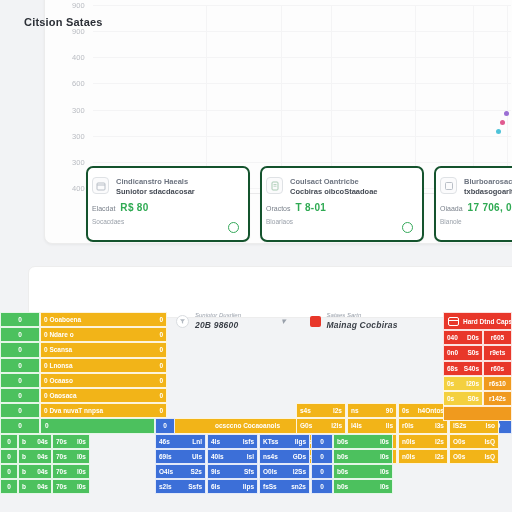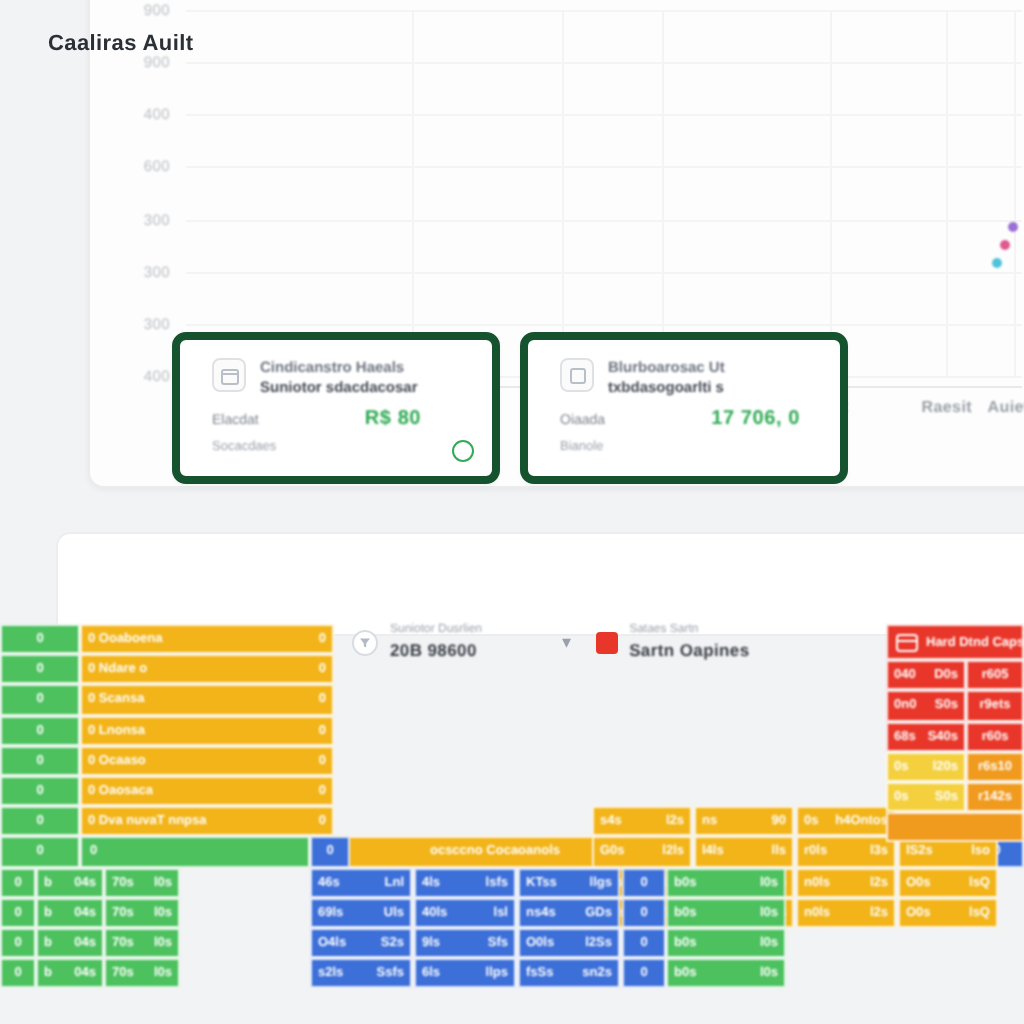--- a/index.html
+++ b/index.html
@@ -38,57 +38,57 @@
     position: absolute; top: 5px; transform: translateX(-50%);
     font-size: 8px; color: #9aa0a8; font-weight: 600; letter-spacing: .2px;
     filter: blur(.5px);
   }
   .series-dot { position: absolute; width: 5px; height: 5px; border-radius: 50%; }
 
   
   .cards-row { position: absolute; left: 86px; top: 166px; display: flex; gap: 10px; }
   .sum-card {
     width: 164px; height: 76px;
-    background: #fff; border: 4px solid #14532d; border-radius: 7px;
-    padding: 9px 10px 8px 16px; position: relative;
+    background: #fff; border: 2px solid #14532d; border-radius: 7px;
+    padding: 9px 10px 8px 4px; position: relative;
     box-shadow: 0 1px 2px rgba(0,0,0,.04);
   }
   .sc-head { display: flex; gap: 7px; align-items: flex-start; }
   .sc-icon {
     width: 17px; height: 17px; min-width: 17px; border-radius: 4px;
     border: 1px solid #dfe2e5; background: #fbfbfc;
     display: flex; align-items: center; justify-content: center;
   }
   .sc-icon svg { display: block; }
   .sc-titles { line-height: 1.28; filter: blur(.55px); }
   .sc-t1 { font-size: 7.5px; color: #6d7480; font-weight: 600; }
   .sc-t2 { font-size: 7.5px; color: #454b55; font-weight: 700; }
   .sc-mid { margin-top: 6px; display: flex; align-items: baseline; gap: 5px; filter: blur(.5px); }
   .sc-lbl { font-size: 7px; color: #7b828c; }
-  .sc-val { font-size: 10px; font-weight: 700; color: #2faa53; letter-spacing: .3px; margin-left: 48px; }
+  .sc-val { font-size: 10px; font-weight: 700; color: #2faa53; letter-spacing: .3px; }
   .sc-foot { margin-top: 5px; font-size: 6.5px; color: #9aa1aa; filter: blur(.55px); }
   .sc-ring {
     position: absolute; right: 9px; bottom: 7px;
     width: 11px; height: 11px; border-radius: 50%;
     border: 1.6px solid #35a95a;
   }
 
   
   .section-card {
     position: absolute; left: 28px; top: 266px; width: 500px; height: 52px;
     background: #fff; border: 1px solid #ededed; border-radius: 7px;
   }
   .section-title {
     position: absolute; left: 24px; top: 16px;
     font-size: 11px; font-weight: 700; color: #2b2f36; letter-spacing: .2px;
     filter: blur(.35px);
   }
 
   
-  .toolbar { position: absolute; left: 176px; top: 312px; display: flex; gap: 12px; align-items: center; z-index: 6; }
+  .toolbar { position: absolute; left: 176px; top: 312px; display: flex; gap: 24px; align-items: center; z-index: 6; font-style: italic; }
   .tb-group { display: flex; align-items: center; gap: 6px; }
   .tb-circ {
     width: 13px; height: 13px; border-radius: 50%;
     border: 1px solid #d9dce0; background: #fff;
     display: flex; align-items: center; justify-content: center;
   }
   .tb-stack { line-height: 1.3; filter: blur(.5px); }
   .tb-cap { font-size: 6px; color: #9aa1ab; }
   .tb-val { font-size: 8.5px; color: #3a3f47; font-weight: 700; letter-spacing: .2px; }
   .tb-chev { margin-left: 34px; color: #9aa1ab; font-size: 9px; }
@@ -173,20 +173,40 @@
         </span>
       </div>
       <div class="sc-mid">
         <span class="sc-lbl">Elacdat</span>
         <span class="sc-val">R$ 80</span>
       </div>
       <div class="sc-foot">Socacdaes</div>
       <span class="sc-ring"></span>
     </div>
 
+    <div class="sum-card">
+      <div class="sc-head">
+        <span class="sc-icon">
+          <svg width="10" height="10" viewBox="0 0 10 10">
+              <rect x="2" y="1" width="6" height="8" rx="1" fill="none" stroke="#a9cbb3" stroke-width="1"></rect>
+              <path d="M3.5 3.5h3M3.5 5.2h3" stroke="#a9cbb3" stroke-width=".8"></path>
+            </svg>
+        </span>
+        <span class="sc-titles">
+          <div class="sc-t1">Coulsact Oantricbe</div>
+          <div class="sc-t2">Cocbiras  oibcoStaadoae</div>
+        </span>
+      </div>
+      <div class="sc-mid">
+        <span class="sc-lbl">Oractos</span>
+        <span class="sc-val">T 8-01</span>
+      </div>
+      <div class="sc-foot">Bloarlaos</div>
+      <span class="sc-ring"></span>
+    </div>
 
     <div class="sum-card">
       <div class="sc-head">
         <span class="sc-icon">
           <svg width="10" height="10" viewBox="0 0 10 10">
               <rect x="1.5" y="1.5" width="7" height="7" rx="1" fill="none" stroke="#b9bfc7" stroke-width="1"></rect>
             </svg>
         </span>
         <span class="sc-titles">
           <div class="sc-t1">Blurboarosac Ut</div>
@@ -197,40 +217,40 @@
         <span class="sc-lbl">Oiaada</span>
         <span class="sc-val">17 706, 0</span>
       </div>
       <div class="sc-foot">Bianole</div>
 
     </div>
 
   </div>
 
   <div class="section-card"></div>
-  <div class="section-title">Caaliras Auilt</div>
+  <div class="section-title">Citsion Sataes</div>
 
   <div class="toolbar">
     <div class="tb-group">
       <span class="tb-circ">
         <svg width="7" height="7" viewBox="0 0 7 7">
             <path d="M1 1.2h5L4.1 3.6v2.2l-1.2-.7V3.6z" fill="#b3b9c1"></path>
           </svg>
       </span>
       <span class="tb-stack">
         <div class="tb-cap">Suniotor Dusrlien</div>
         <div class="tb-val">20B 98600</div>
       </span>
       <span class="tb-chev">▾</span>
     </div>
     <div class="tb-group">
       <span class="tb-swatch"></span>
       <span class="tb-stack">
         <div class="tb-cap">Sataes Sartn</div>
-        <div class="tb-val">Sartn Oapines</div>
+        <div class="tb-val">Mainag Cocbiras</div>
       </span>
     </div>
   </div>
 
   <div class="grid-wrap" id="gridwrap">
       <div class="gcell ctr" style="left: 0px; top: 2px; width: 40px; height: 15.2px; background: rgb(76, 193, 94);">0</div>
       <div class="gcell pair" style="left: 40px; top: 2px; width: 127px; height: 15.2px; background: rgb(242, 180, 24);">
         <span>0  Ooaboena</span>
         <span>0</span>
       </div>

